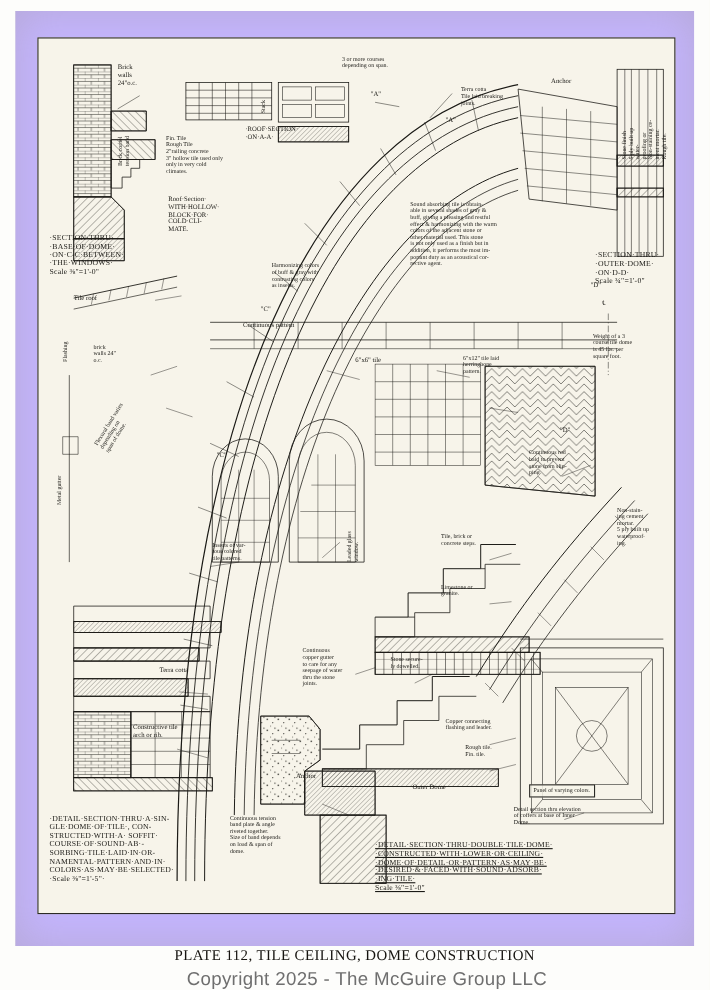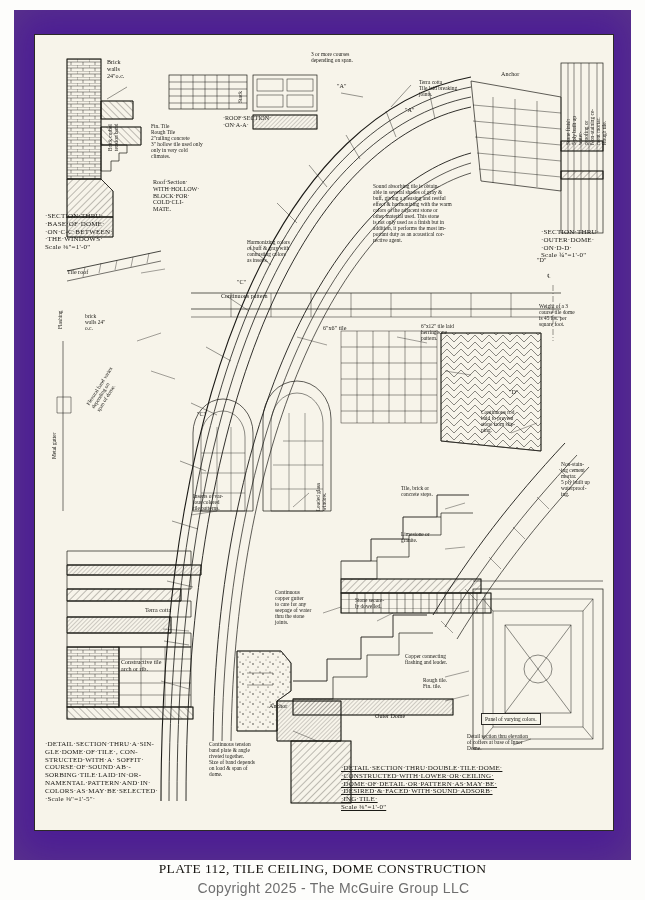--- a/index.html
+++ b/index.html
@@ -12,21 +12,21 @@
   #page{
     position:relative;
     width:645px;height:900px;
     background:#fdfdfb;
   }
   
   #plate{
     position:absolute;
     left:14px;top:10px;
     width:617px;height:850px;
-    background:#4c1d95;
+    background:#c4b5fd;
     box-shadow:inset 0 0 40px rgba(140,130,105,.25);
   }
   #sheet{
     position:absolute;
     left:20px;top:24px;
     width:578px;height:795px;
     background:#f7f4ea;
     border:1px solid #2b2a26;
   }
   #drawing{
@@ -44,21 +44,21 @@
     font-family:"Liberation Serif", serif;
     font-size:13.5px;
     letter-spacing:.4px;
     color:#15130f;
   }
   .copyright{
     position:absolute;
     left:0;right:0;top:880px;
     text-align:center;
     font-family:"Liberation Sans", sans-serif;
-    font-size:14px;
+    font-size:17px;
     color:#6f6f6f;
     letter-spacing:.3px;
     padding-left:22px;
   }
   
   .ann{
     position:absolute;
     font-family:"Liberation Serif", serif;
     color:#1b1a16;
     line-height:1.12;

